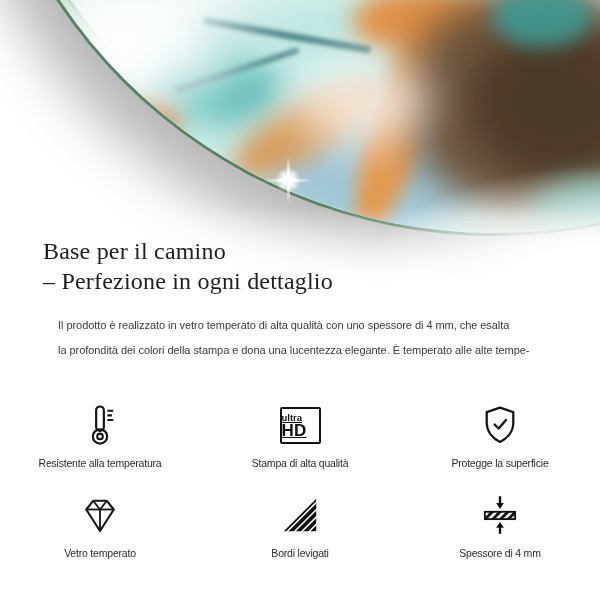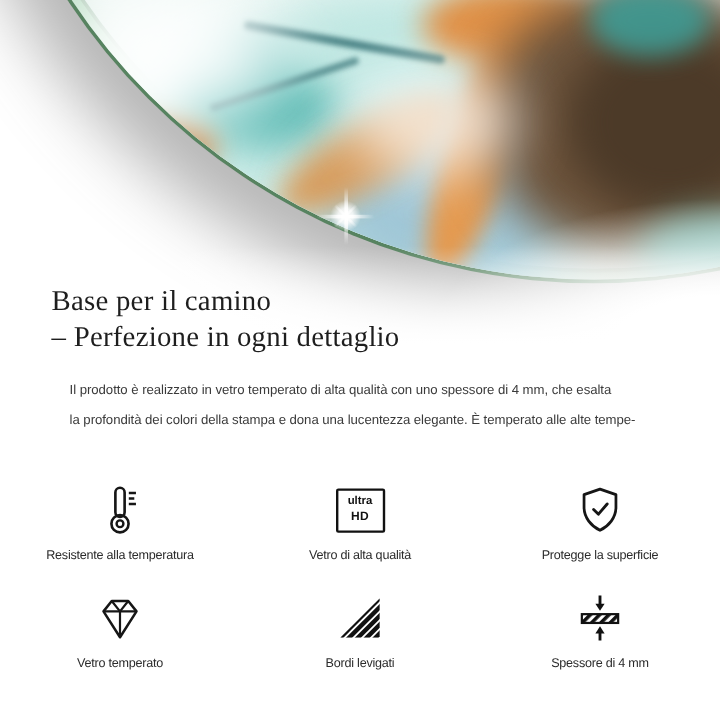--- a/index.html
+++ b/index.html
@@ -65,25 +65,26 @@
     display:grid;grid-template-columns:200px 200px 200px;row-gap:22px;
   }
   .feature{display:flex;flex-direction:column;align-items:center;}
   .icon-box{height:46px;display:flex;align-items:center;justify-content:center;}
   .caption{
     margin-top:8px;font-size:10.5px;color:#2b2b2b;letter-spacing:-0.2px;line-height:14px;text-align:center;
   }
   .icon-svg{display:block;}
   .uhd{
     width:37px;height:33px;border:2.6px solid #111;border-radius:2px;
-    display:flex;flex-direction:column;align-items:center;justify-content:center;
+    display:flex;flex-direction:column;justify-content:center;
     color:#111;
+    text-decoration:underline;
   }
   .uhd .t{font-size:9.5px;font-weight:bold;line-height:10px;letter-spacing:0;}
-  .uhd .b{font-size:10px;font-weight:bold;line-height:15px;letter-spacing:0.3px;}
+  .uhd .b{font-size:17px;font-weight:bold;line-height:15px;letter-spacing:0.3px;}
 </style>
 </head>
 <body>
 
 <div class="page">
 
   <div class="hero">
     <div class="glass">
 
       <div class="blob" style="left:60px;top:780px;width:640px;height:280px;background:#eaf6f3;filter:blur(40px);"></div>
@@ -139,21 +140,21 @@
       <div class="caption">Resistente alla temperatura</div>
     </div>
 
     <div class="feature">
       <div class="icon-box">
         <div class="uhd">
           <span class="t">ultra</span>
           <span class="b">HD</span>
         </div>
       </div>
-      <div class="caption">Vetro di alta qualità</div>
+      <div class="caption">Stampa di alta qualità</div>
     </div>
 
     <div class="feature">
       <div class="icon-box">
         <svg class="icon-svg" width="44" height="44" viewBox="0 0 48 48" fill="none" stroke="#161616">
           <path d="M24 5 L38.5 10 V21.5 C38.5 31 32 38.5 24 42.5 C16 38.5 9.5 31 9.5 21.5 V10 Z" stroke-width="2.5" stroke-linejoin="round"></path>
           <path d="M18.2 23.5 L22.6 27.8 L30.5 18.5" stroke-width="2.6" stroke-linecap="round" stroke-linejoin="round"></path>
         </svg>
       </div>
       <div class="caption">Protegge la superficie</div>

